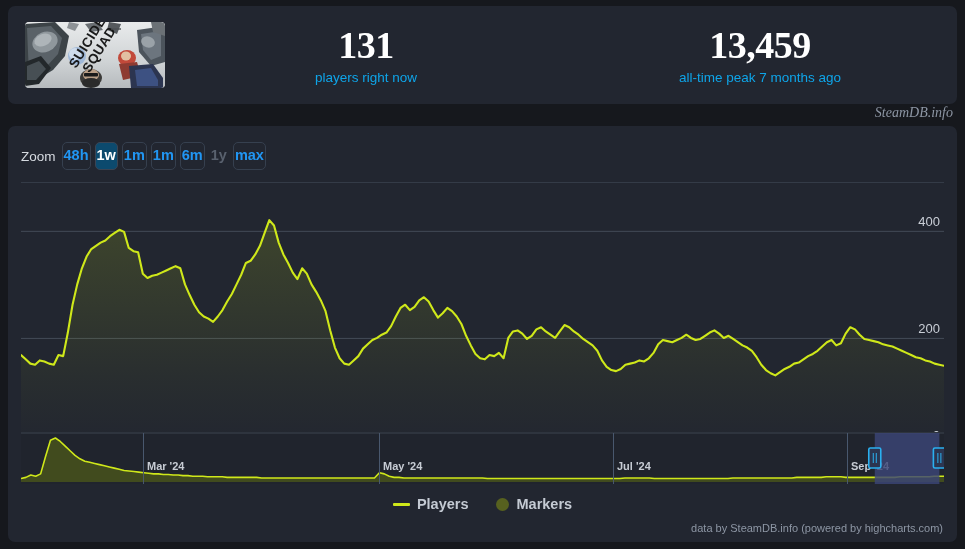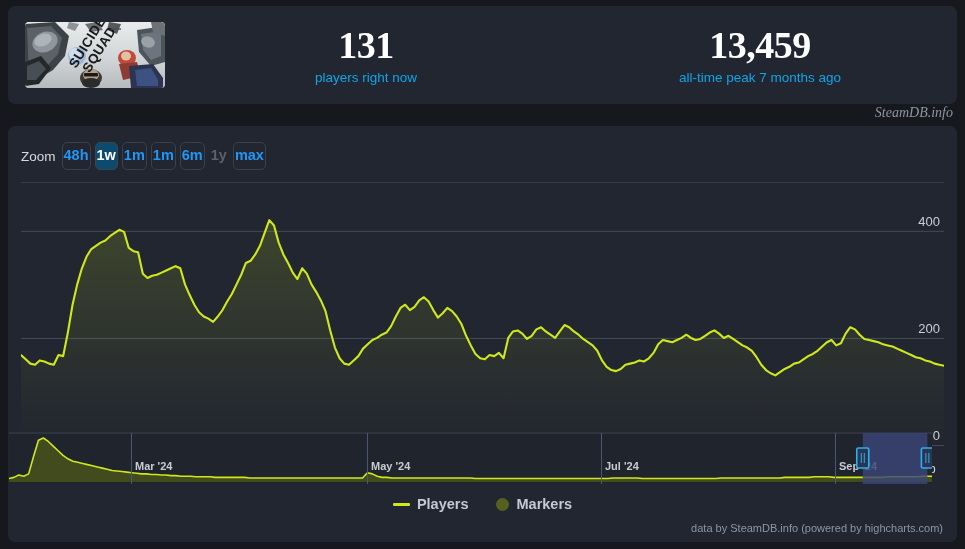--- a/index.html
+++ b/index.html
@@ -65,21 +65,21 @@
     background: #343b47;
   }
 
   
   .plot {
     position: absolute; left: 13px; top: 56px; width: 923px; height: 320px;
   }
   .plot-svg { display: block; width: 923px; height: 320px; }
 
   
-  .navigator { position: absolute; left: 1px; top: 306px; width: 923px; height: 52px; }
+  .navigator { position: absolute; left: 13px; top: 306px; width: 923px; height: 52px; }
   .nav-svg { display: block; width: 923px; height: 52px; }
 
   
   .legend {
     position: absolute; left: 0; right: 0; top: 370px;
     display: flex; justify-content: center; align-items: flex-end; gap: 28px;
   }
   .legend-item { display: flex; align-items: center; gap: 7px; cursor: pointer; }
   .legend-text { font-size: 14.5px; color: #c4cad3; font-weight: bold; }
   .legend-line { width: 17px; height: 3px; border-radius: 1px; }

